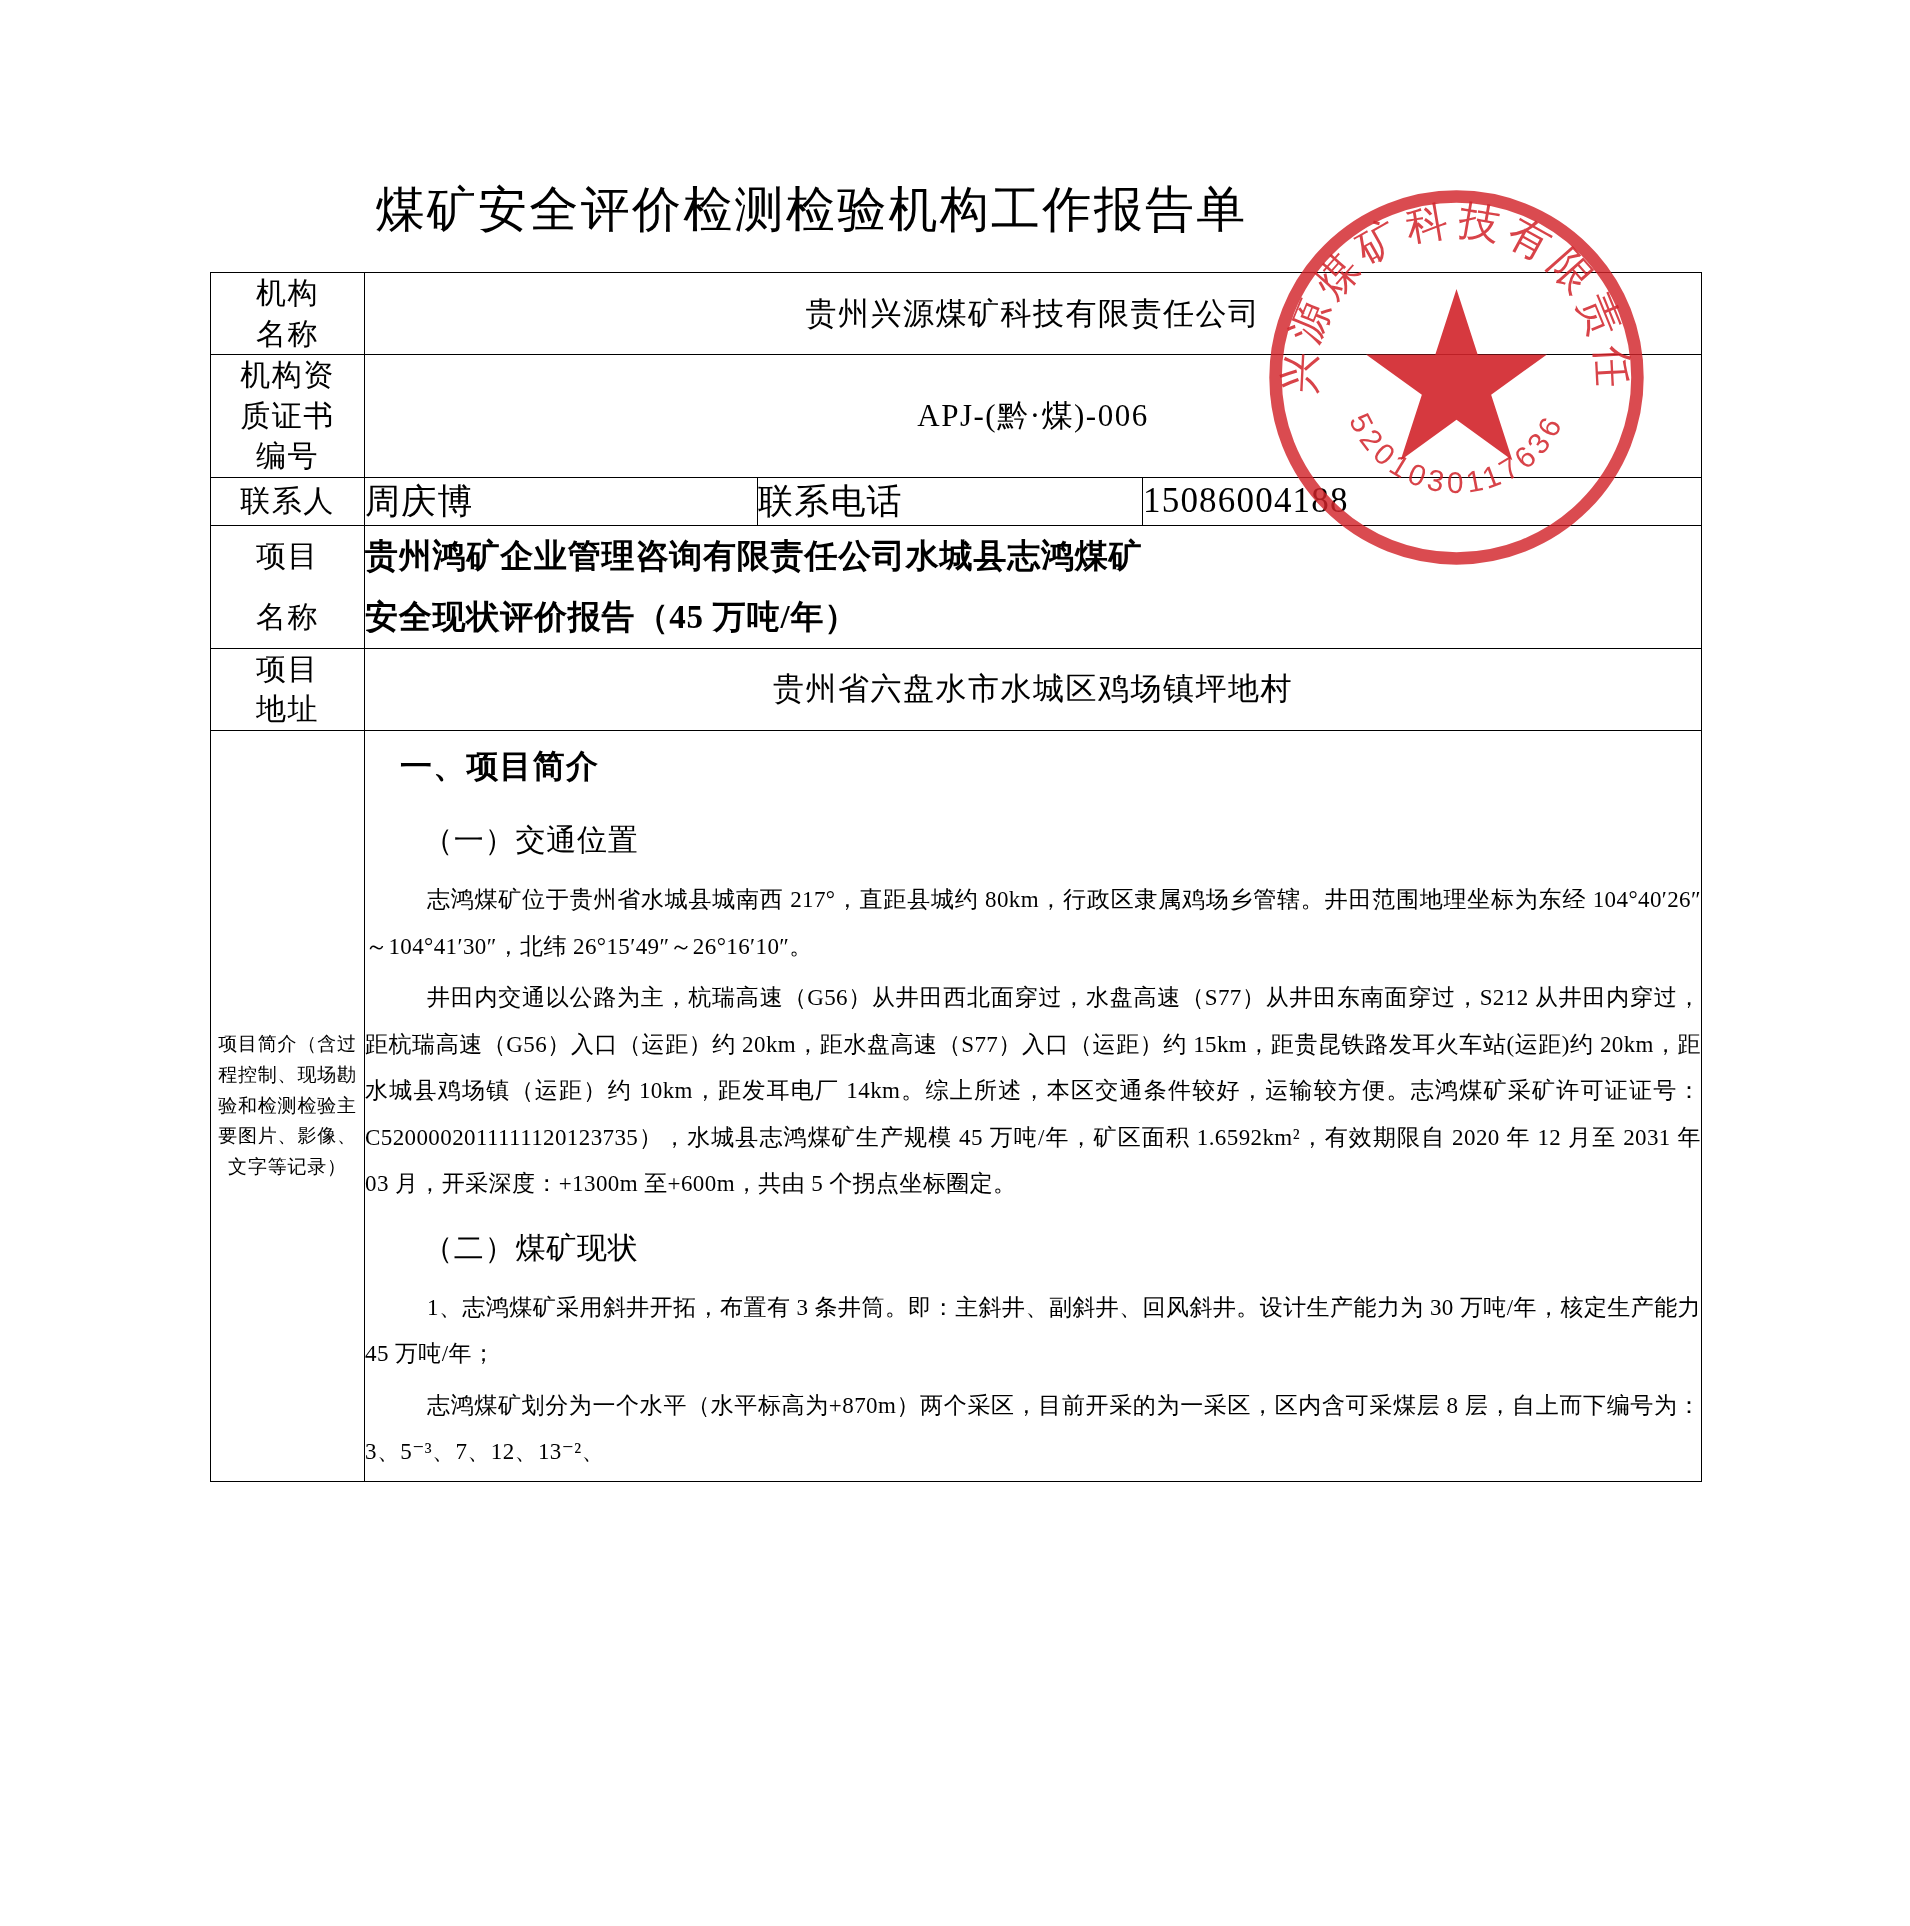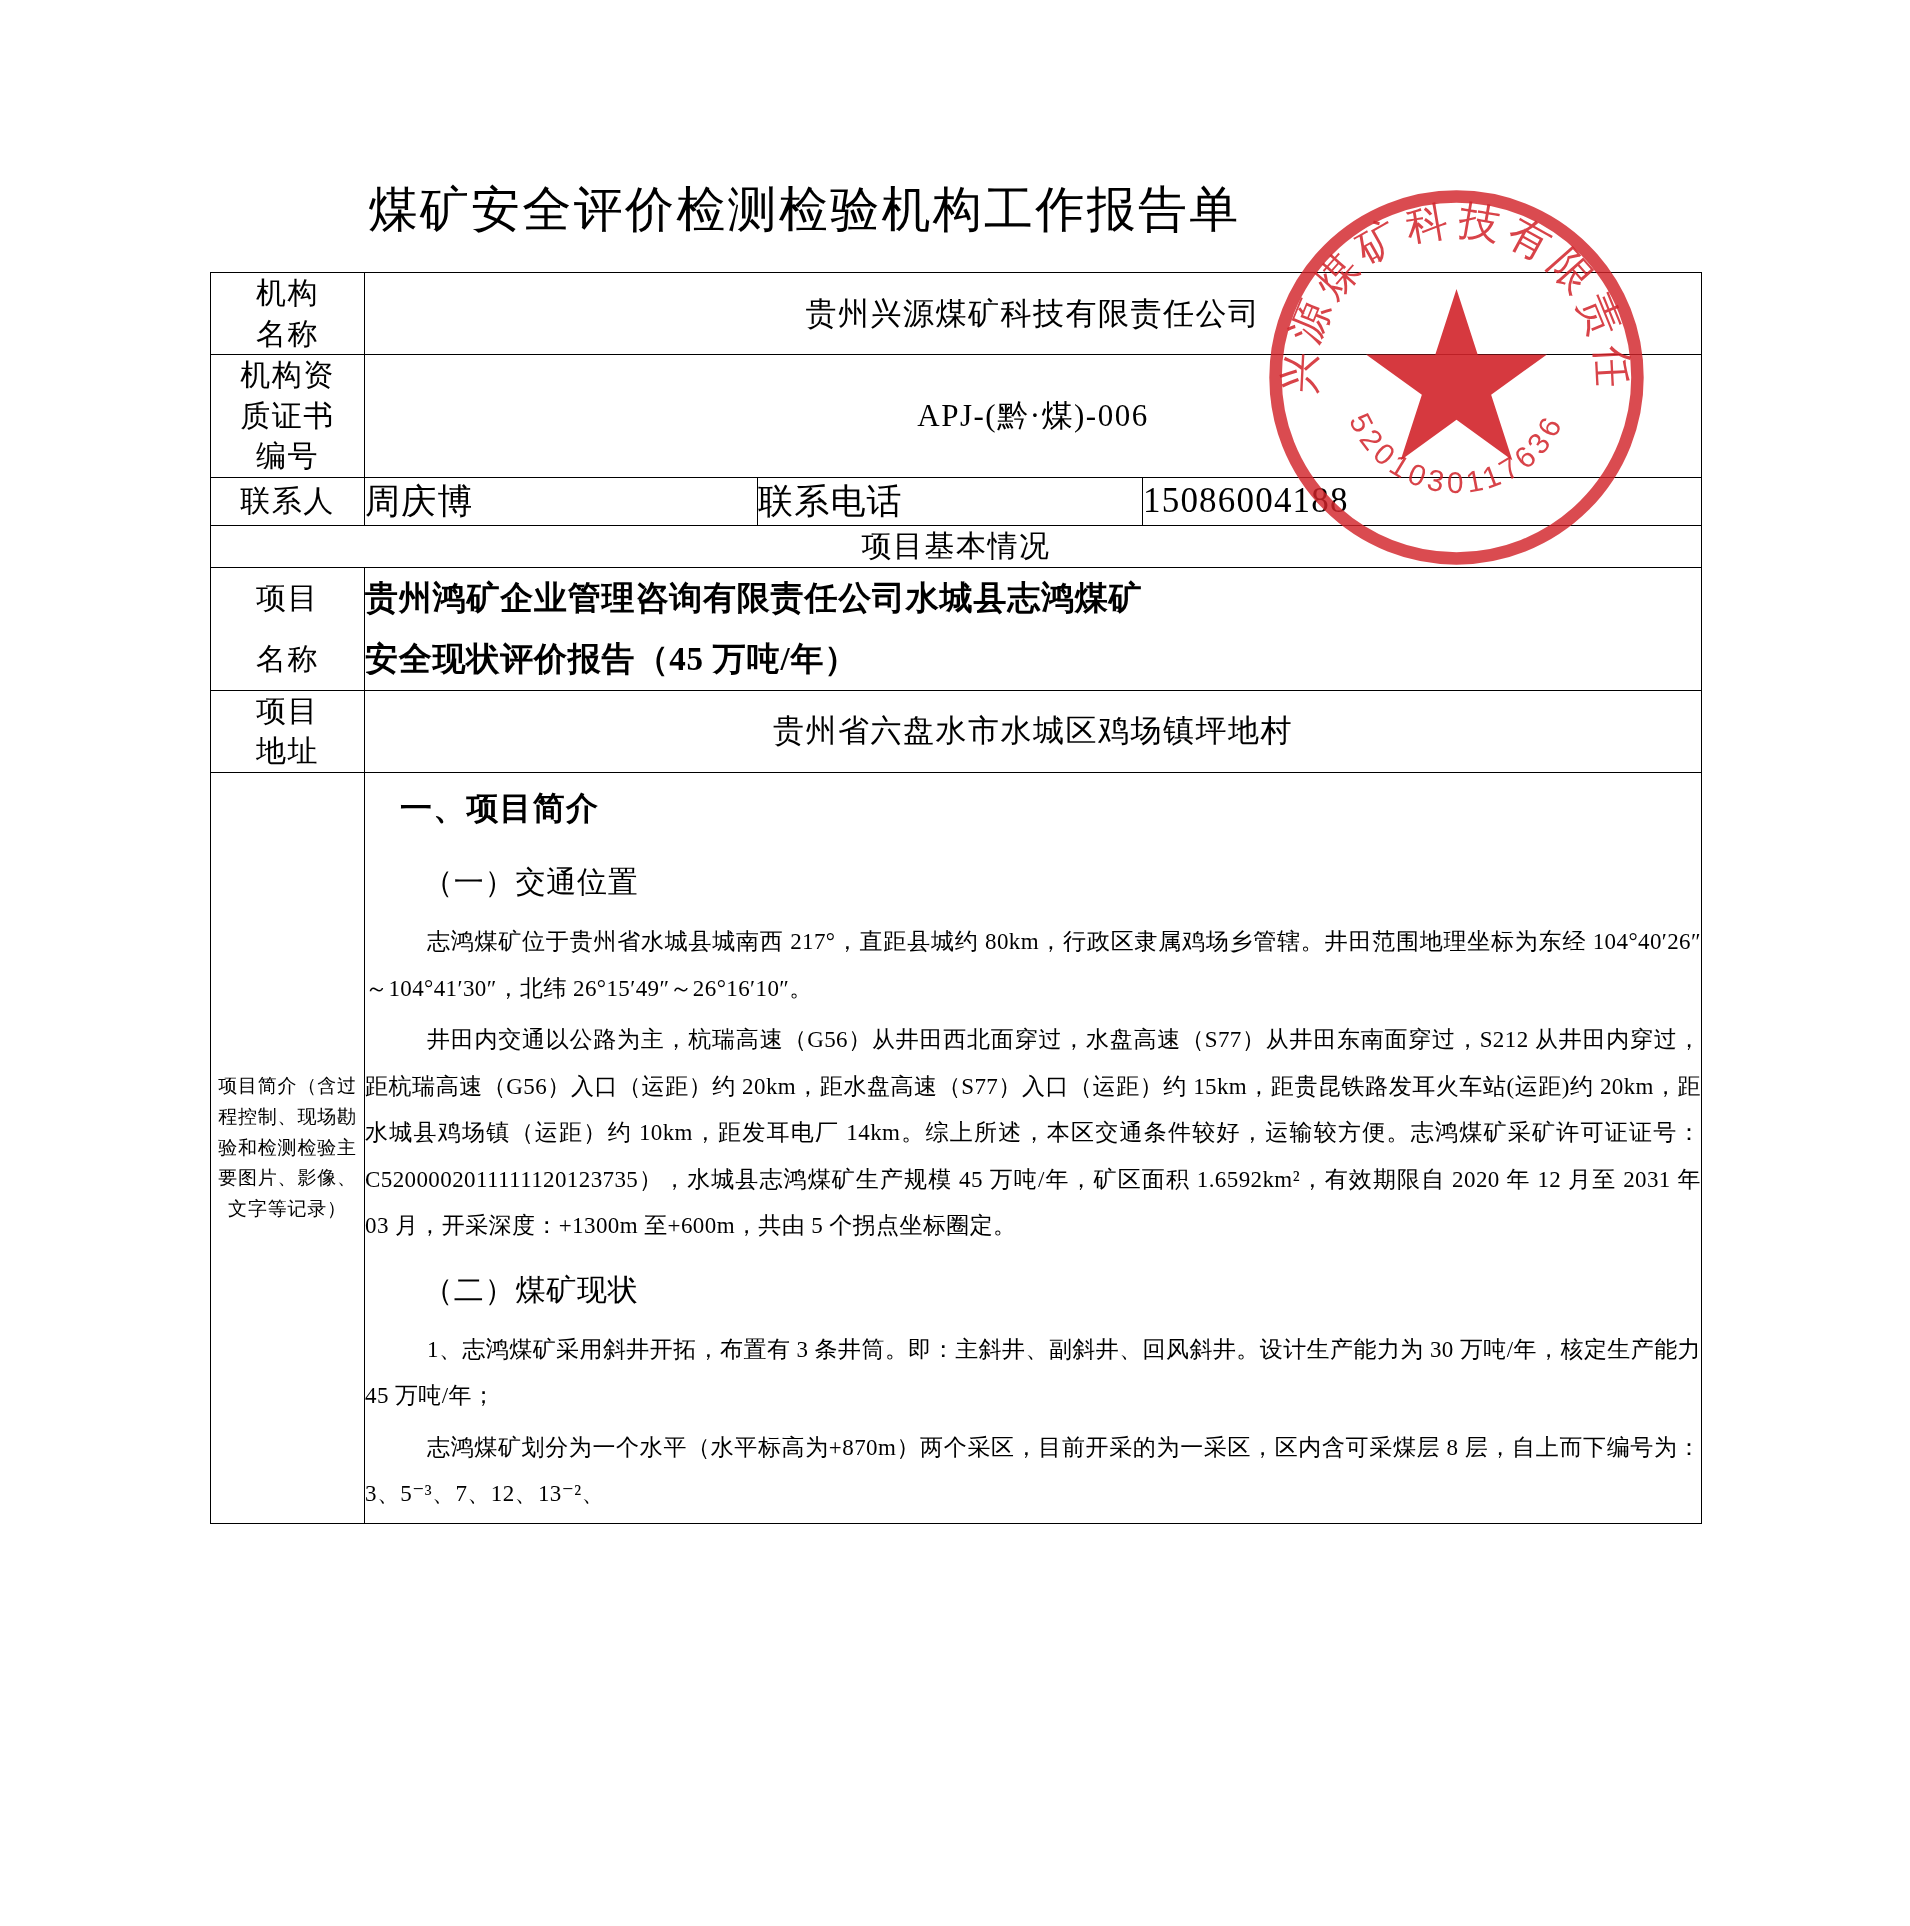--- a/index.html
+++ b/index.html
@@ -15,21 +15,21 @@
     position: relative;
     width: 1911px;
     height: 2702px;
     background: #ffffff;
     box-sizing: border-box;
     overflow: hidden;
   }
   .doc-title {
     position: absolute;
     top: 177px;
-    left: 8px;
+    left: 15px;
     width: 1593px;
     text-align: center;
     font-size: 49px;
     letter-spacing: 2.3px;
     font-family: "Liberation Sans", "DejaVu Sans", sans-serif;
     font-weight: 500;
     color: #000;
   }
   table.main {
     position: absolute;
@@ -147,23 +147,20 @@
           <div>质证书</div>
           <div>编号</div>
         </td>
         <td class="val-center-lg" colspan="3">APJ-(黔·煤)-006</td>
       </tr>
       <tr>
         <td class="lbl">联系人</td>
         <td class="val-center">周庆博</td>
         <td class="val-center">联系电话</td>
         <td class="val-center">15086004188</td>
-      </tr>
-      <tr>
-        <td class="section-band" colspan="4">项目基本情况</td>
       </tr>
       <tr>
         <td class="lbl">
           <div style="margin-bottom:20px">项目</div>
           <div>名称</div>
         </td>
         <td class="proj-name" colspan="3">
           <div>贵州鸿矿企业管理咨询有限责任公司水城县志鸿煤矿</div>
           <div>安全现状评价报告（45 万吨/年）</div>
         </td>

